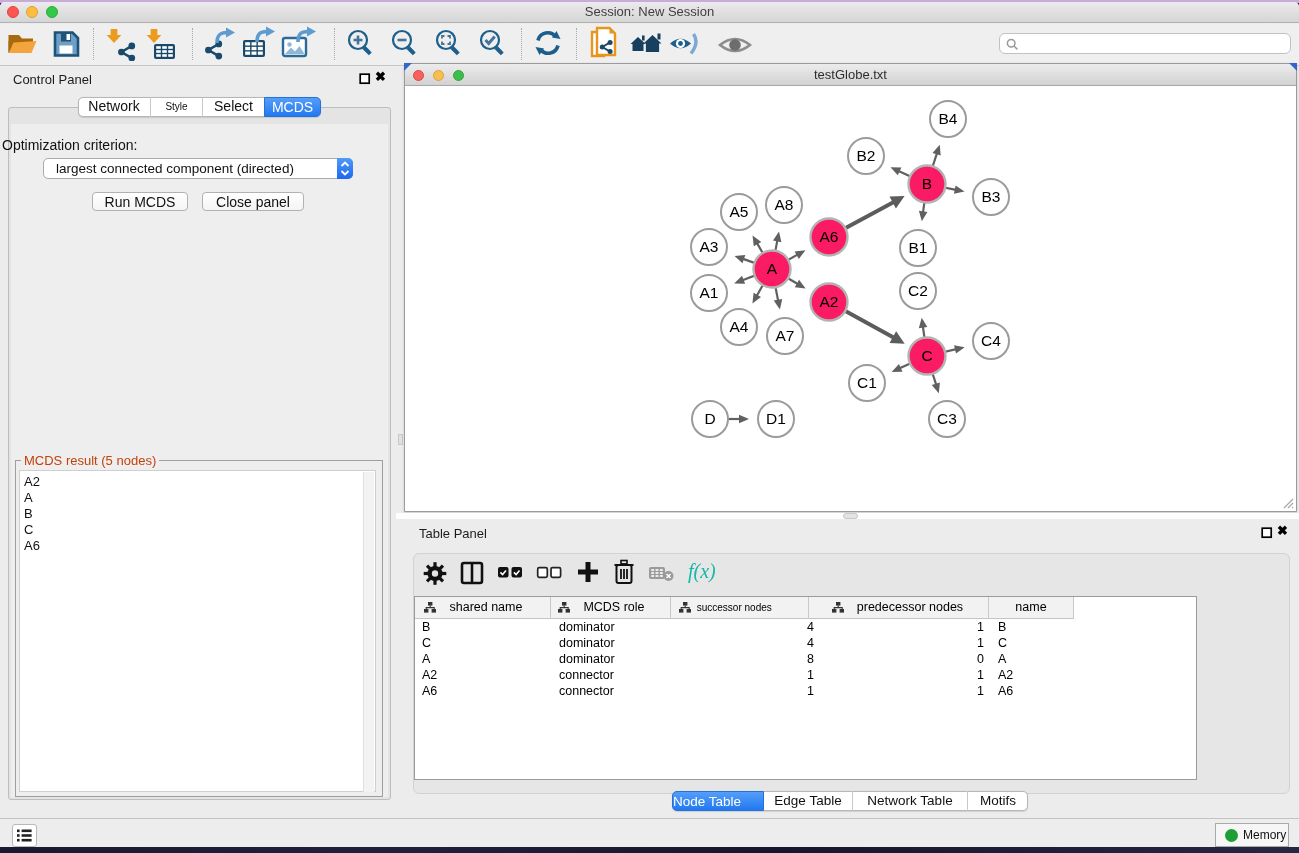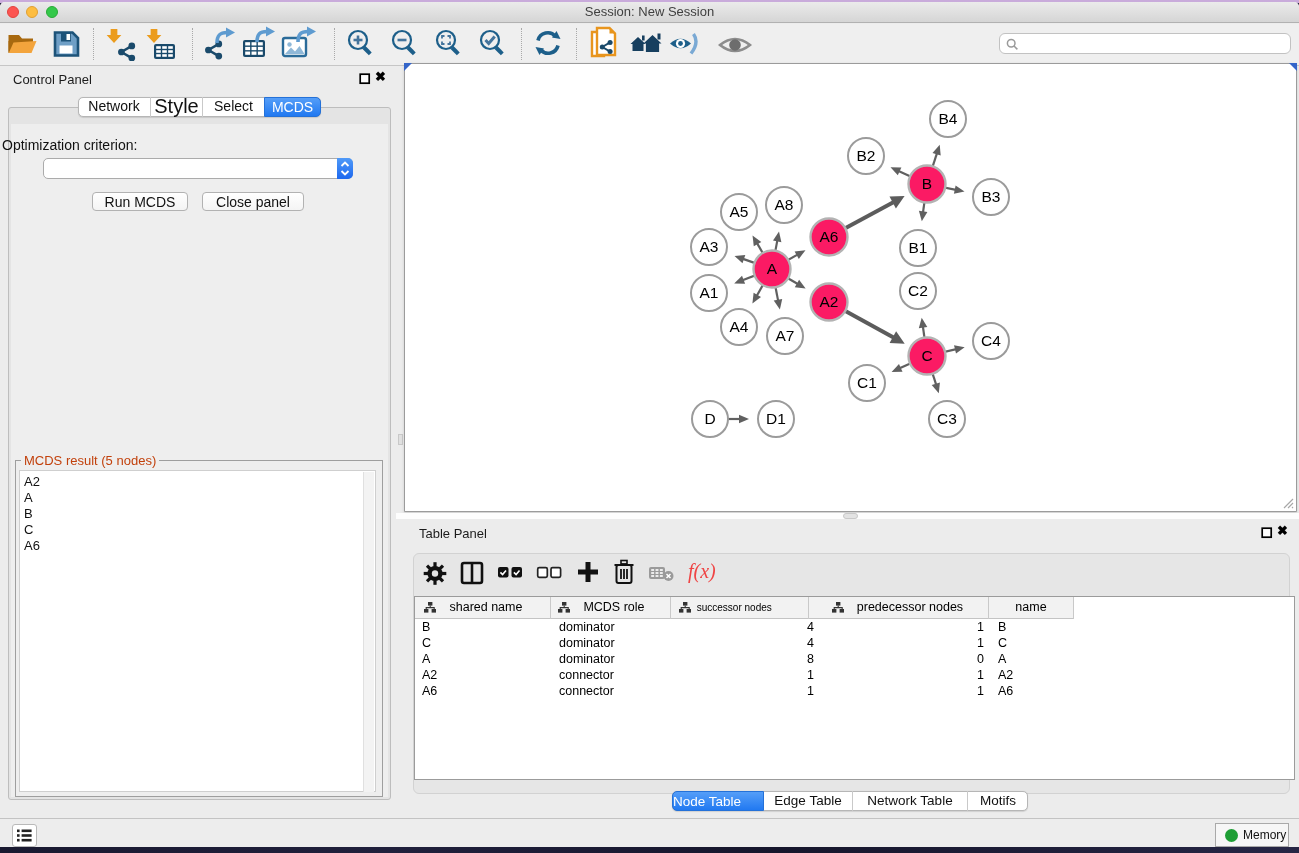--- a/index.html
+++ b/index.html
@@ -156,26 +156,27 @@
   <svg class="abs" style="left:359px;top:7px" width="12" height="12" viewBox="0 0 12 12">
       <rect x="1.2" y="1.2" width="9" height="9" fill="#fff" stroke="#000" stroke-width="1.7"></rect>
     </svg>
   <div class="abs" style="left:375px;top:3px;font-size:13px;font-weight:bold;color:#000">✖</div>
 
   <div class="abs" style="left:8px;top:41px;width:383px;height:693px;border:1px solid #bdbdbd;border-radius:3px;background:#e4e4e4"></div>
   <div class="abs" style="left:11px;top:58px;width:377px;height:673px;background:#eeeeee"></div>
 
   <div class="abs" style="left:78px;top:31px;width:243px;height:20px;background:#fff;border:1px solid #b6b6b6;border-radius:5px;box-shadow:0 0.5px 1px rgba(0,0,0,.12)"></div>
   <div class="abs" style="left:78px;top:31px;width:73px;height:20px;font-size:14px;color:#111;text-align:center;line-height:19px;border-right:1px solid #c9c9c9">Network</div>
-  <div class="abs" style="left:151px;top:31px;width:52px;height:20px;font-size:20px;color:#111;text-align:center;line-height:19px;border-right:1px solid #c9c9c9">Style</div>
+  <div class="abs" style="left:151px;top:31px;width:52px;height:20px;font-size:10px;color:#111;text-align:center;line-height:19px;border-right:1px solid #c9c9c9">Style</div>
   <div class="abs" style="left:203px;top:31px;width:61px;height:20px;font-size:14px;color:#111;text-align:center;line-height:19px">Select</div>
   <div class="abs" style="left:264px;top:31px;width:57px;height:20px;font-size:14px;color:#fff;text-align:center;line-height:19px;background:linear-gradient(#559ef8,#2179f1);border-radius:0 5px 5px 0;border:1px solid #2471d8">MCDS</div>
 
   <div class="abs" style="left:2px;top:71px;width:399px;text-align:left;font-size:14px;color:#111">Optimization criterion:</div>
   <div class="abs" style="left:43px;top:92px;width:310px;height:21px;background:#fff;border:1px solid #ababab;border-radius:5px">
+    <div style="font-size:13.5px;color:#111;line-height:19px;padding-left:12px">largest connected component (directed)</div>
     <div class="abs" style="right:-1px;top:-1px;width:16px;height:21px;background:linear-gradient(#509af8,#1c68ef);border-radius:0 5px 5px 0">
       <svg width="16" height="21" viewBox="0 0 16 21">
           <path d="M4.5,8 l3.5,-3.5 l3.5,3.5" stroke="#fff" stroke-width="1.8" fill="none"></path>
           <path d="M4.5,13 l3.5,3.5 l3.5,-3.5" stroke="#fff" stroke-width="1.8" fill="none"></path>
         </svg>
     </div>
   </div>
   <div class="abs" style="left:92px;top:126px;width:96px;height:19px;background:linear-gradient(#fff,#f4f4f4);border:1px solid #b2b2b2;border-radius:4px;font-size:14px;text-align:center;line-height:18px;color:#111">Run MCDS</div>
   <div class="abs" style="left:202px;top:126px;width:102px;height:19px;background:linear-gradient(#fff,#f4f4f4);border:1px solid #b2b2b2;border-radius:4px;font-size:14px;text-align:center;line-height:18px;color:#111">Close panel</div>
 
@@ -183,20 +184,26 @@
   <div class="abs" style="left:21px;top:387px;background:#eeeeee;font-size:13px;color:#c2410c;padding:0 3px">MCDS result (5 nodes)</div>
   <div class="abs" style="left:19px;top:404px;width:357px;height:322px;background:#fff;border:1px solid #cfcfcf">
     <div style="font-size:13px;color:#111;padding:3px 0 0 4px;line-height:16px">A2<br>A<br>B<br>C<br>A6</div>
     <div class="abs" style="right:1px;top:1px;width:11px;height:320px;background:#f3f3f3;border-left:1px solid #e0e0e0"></div>
   </div>
 </div>
 
 <div class="abs" style="left:398px;top:434px;width:5px;height:11px;background:#e0e0e0;border:1px solid #c8c8c8"></div>
 
 <div class="abs" style="left:404px;top:63px;width:893px;height:449px;background:#fff;border:1px solid #9b9b9b;border-radius:4px 4px 0 0;box-shadow:0 1px 3px rgba(0,0,0,.15)">
+  <div class="abs" style="left:0;top:0;width:891px;height:22px;background:linear-gradient(#ececec,#d2d2d2);border-bottom:1px solid #a8a8a8;border-radius:4px 4px 0 0">
+    <div class="abs" style="left:8px;top:5.5px;width:11px;height:11px;border-radius:6px;background:#f4615e;border:0.5px solid #e2443f"></div>
+    <div class="abs" style="left:28px;top:5.5px;width:11px;height:11px;border-radius:6px;background:#f7bf4f;border:0.5px solid #e0a033"></div>
+    <div class="abs" style="left:48px;top:5.5px;width:11px;height:11px;border-radius:6px;background:#3ebd4e;border:0.5px solid #2aaa37"></div>
+    <div style="text-align:center;font-size:13px;color:#2e2e2e;line-height:21px">testGlobe.txt</div>
+  </div>
   <svg class="abs" style="right:2px;bottom:2px" width="11" height="11" viewBox="0 0 11 11">
       <path d="M10,1 L1,10 M10,5 L5,10 M10,9 L9,10" stroke="#a8a8a8" stroke-width="1.2"></path>
     </svg>
     <svg class="abs" style="left:-1px;top:-1px" width="8" height="8" viewBox="0 0 8 8">
       <path d="M0,0 h8 l-8,8 z" fill="#3465c9"></path>
     </svg>
     <svg class="abs" style="right:-1px;top:-1px" width="8" height="8" viewBox="0 0 8 8">
       <path d="M0,0 h8 v8 z" fill="#3465c9"></path>
     </svg>
 </div>
@@ -339,21 +346,21 @@
     <rect x="7.53" y="5.20" width="2.93" height="1.60" fill="#fff"></rect>
     <rect x="7.53" y="8.20" width="2.93" height="1.60" fill="#fff"></rect>
     <rect x="7.53" y="11.20" width="2.93" height="1.60" fill="#fff"></rect>
     <rect x="11.87" y="5.20" width="2.93" height="1.60" fill="#fff"></rect>
     <rect x="11.87" y="8.20" width="2.93" height="1.60" fill="#fff"></rect>
     <rect x="11.87" y="11.20" width="2.93" height="1.60" fill="#fff"></rect>
     <circle cx="20.5" cy="12" r="5" fill="#9a9a9a"></circle>
     <path d="M18.5,10 l4,4 m0,-4 l-4,4" stroke="#fff" stroke-width="1.5"></path>
   </svg>
 
-<div class="abs" style="left:414px;top:596px;width:881px;height:184px;background:#fff;border:1px solid #9b9b9b">
+<div class="abs" style="left:414px;top:596px;width:783px;height:184px;background:#fff;border:1px solid #9b9b9b">
   <div class="abs" style="left:0;top:0;width:659px;height:22px;background:#f2f2f2;border-bottom:1px solid #c4c4c4"></div>
   <div class="abs" style="left:0px;top:0;width:136px;height:22px;border-right:1px solid #c9c9c9;font-size:12.5px;text-align:center;line-height:21px">&nbsp;&nbsp;shared name</div>
   <div class="abs" style="left:136px;top:0;width:120px;height:22px;border-right:1px solid #c9c9c9;font-size:12.5px;text-align:center;line-height:21px">&nbsp;&nbsp;MCDS role</div>
   <div class="abs" style="left:240px;top:0;width:154px;height:22px;border-right:1px solid #c9c9c9;font-size:10px;text-align:center;line-height:21px">&nbsp;&nbsp;successor nodes</div>
   <div class="abs" style="left:410px;top:0;width:164px;height:22px;border-right:1px solid #c9c9c9;font-size:12.5px;text-align:center;line-height:21px">&nbsp;&nbsp;predecessor nodes</div>
   <div class="abs" style="left:574px;top:0;width:85px;height:22px;border-right:1px solid #c9c9c9;font-size:12.5px;text-align:center;line-height:21px">name</div>
 </div>
 <svg style="position:absolute;left:424px;top:602px" width="12" height="11" viewBox="0 0 12 11">
     <rect x="4" y="0" width="4.4" height="3.6" fill="#333"></rect>
     <rect x="0" y="7" width="4.4" height="3.6" fill="#333"></rect>
@@ -408,21 +415,21 @@
       <span style="position:absolute;left:584px">A2</span>
     </div>
   <div style="height:16px;line-height:16px;position:relative">
       <span style="position:absolute;left:8px">A6</span>
       <span style="position:absolute;left:145px">connector</span>
       <span style="position:absolute;left:330px;width:70px;text-align:right">1</span>
       <span style="position:absolute;left:500px;width:70px;text-align:right">1</span>
       <span style="position:absolute;left:584px">A6</span>
     </div>
 </div>
-<div class="abs" style="left:688px;top:560px;font-size:20px;color:#ef4444;font-family:'Liberation Serif',serif;font-style:italic">f(x)</div>
+<div class="abs" style="left:688px;top:560px;font-size:20px;color:#14b8a6;font-family:'Liberation Serif',serif;font-style:italic">f(x)</div>
 
 <div class="abs" style="left:672px;top:791px;width:356px;height:20px;background:#fff;border:1px solid #b6b6b6;border-radius:5px;box-shadow:0 0.5px 1px rgba(0,0,0,.12)"></div>
 <div class="abs" style="left:672px;top:791px;width:92px;height:20px;font-size:13.5px;color:#fff;text-align:left;line-height:19px;background:linear-gradient(#559ef8,#2179f1);border-radius:5px 0 0 5px;border:1px solid #2471d8">Node Table</div>
 <div class="abs" style="left:764px;top:791px;width:89px;height:20px;font-size:13.5px;color:#111;text-align:center;line-height:19px;border-right:1px solid #c9c9c9">Edge Table</div>
 <div class="abs" style="left:853px;top:791px;width:115px;height:20px;font-size:13.5px;color:#111;text-align:center;line-height:19px;border-right:1px solid #c9c9c9">Network Table</div>
 <div class="abs" style="left:968px;top:791px;width:60px;height:20px;font-size:13.5px;color:#111;text-align:center;line-height:19px">Motifs</div>
 
 <div class="abs" style="left:0;top:818px;width:1299px;height:29px;background:#ededed;border-top:1px solid #c3c3c3">
   <div class="abs" style="left:12px;top:5px;width:25px;height:23px;background:#fff;border:1px solid #b9b9b9;border-radius:3px">
     <svg style="position:absolute;left:4px;top:4px" width="15" height="13" viewBox="0 0 15 13">

